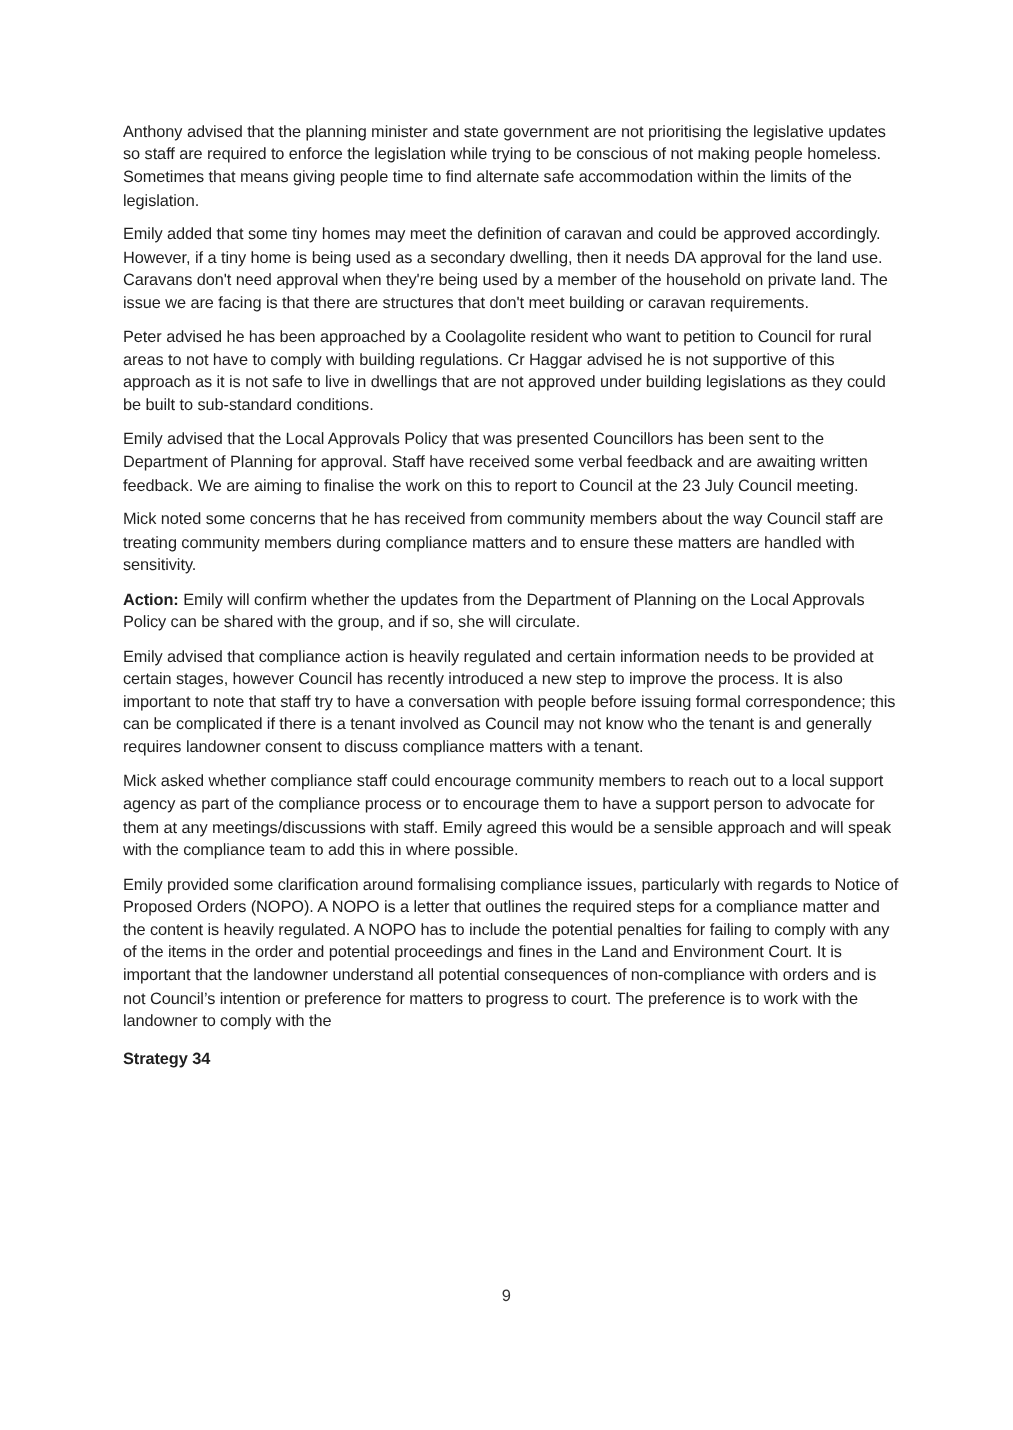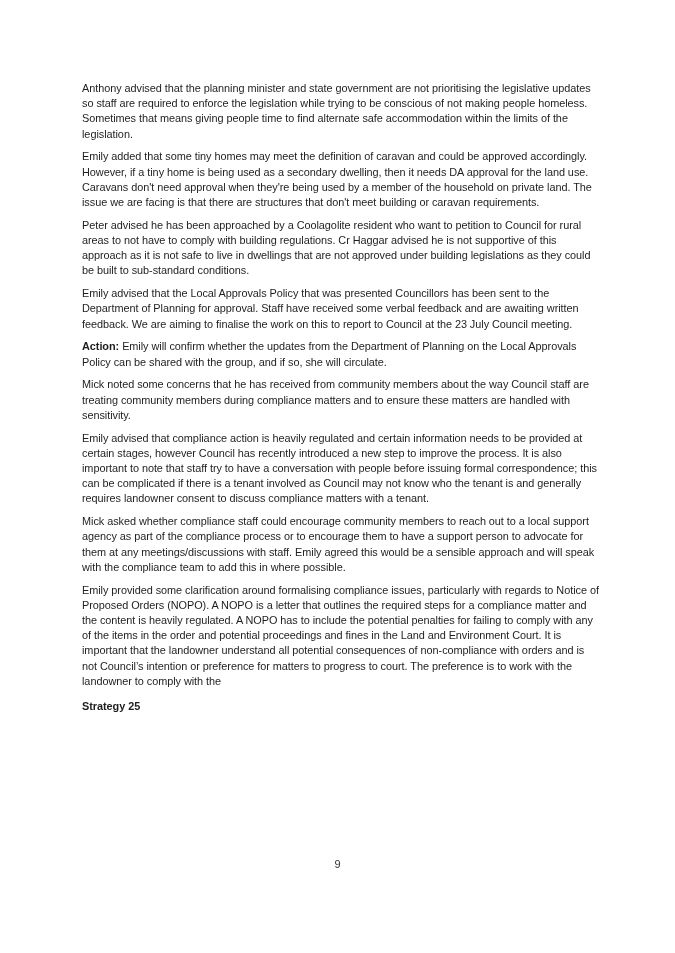--- a/index.html
+++ b/index.html
@@ -23,21 +23,21 @@
 </style>
 </head>
 <body>
 
 <div class="page">
   <div class="content">
     <p class="para">Anthony advised that the planning minister and state government are not prioritising the legislative updates so staff are required to enforce the legislation while trying to be conscious of not making people homeless. Sometimes that means giving people time to find alternate safe accommodation within the limits of the legislation.</p>
     <p class="para">Emily added that some tiny homes may meet the definition of caravan and could be approved accordingly. However, if a tiny home is being used as a secondary dwelling, then it needs DA approval for the land use. Caravans don't need approval when they're being used by a member of the household on private land. The issue we are facing is that there are structures that don't meet building or caravan requirements.</p>
     <p class="para">Peter advised he has been approached by a Coolagolite resident who want to petition to Council for rural areas to not have to comply with building regulations. Cr Haggar advised he is not supportive of this approach as it is not safe to live in dwellings that are not approved under building legislations as they could be built to sub-standard conditions.</p>
     <p class="para">Emily advised that the Local Approvals Policy that was presented Councillors has been sent to the Department of Planning for approval. Staff have received some verbal feedback and are awaiting written feedback. We are aiming to finalise the work on this to report to Council at the 23 July Council meeting.</p>
+    <p class="para">Mick noted some concerns that he has received from community members about the way Council staff are treating community members during compliance matters and to ensure these matters are handled with sensitivity.</p>
     <p class="para"><span class="bold">Action:</span><span> Emily will confirm whether the updates from the Department of Planning on the Local Approvals Policy can be shared with the group, and if so, she will circulate.</span></p>
-    <p class="para">Mick noted some concerns that he has received from community members about the way Council staff are treating community members during compliance matters and to ensure these matters are handled with sensitivity.</p>
     <p class="para">Emily advised that compliance action is heavily regulated and certain information needs to be provided at certain stages, however Council has recently introduced a new step to improve the process. It is also important to note that staff try to have a conversation with people before issuing formal correspondence; this can be complicated if there is a tenant involved as Council may not know who the tenant is and generally requires landowner consent to discuss compliance matters with a tenant.</p>
     <p class="para">Mick asked whether compliance staff could encourage community members to reach out to a local support agency as part of the compliance process or to encourage them to have a support person to advocate for them at any meetings/discussions with staff. Emily agreed this would be a sensible approach and will speak with the compliance team to add this in where possible.</p>
     <p class="para">Emily provided some clarification around formalising compliance issues, particularly with regards to Notice of Proposed Orders (NOPO). A NOPO is a letter that outlines the required steps for a compliance matter and the content is heavily regulated. A NOPO has to include the potential penalties for failing to comply with any of the items in the order and potential proceedings and fines in the Land and Environment Court. It is important that the landowner understand all potential consequences of non-compliance with orders and is not Council’s intention or preference for matters to progress to court. The preference is to work with the landowner to comply with the</p>
-    <p class="para heading">Strategy 25</p>
+    <p class="para heading">Strategy 34</p>
   </div>
   <div class="page-number">9</div>
 </div>
 
 </body></html>

